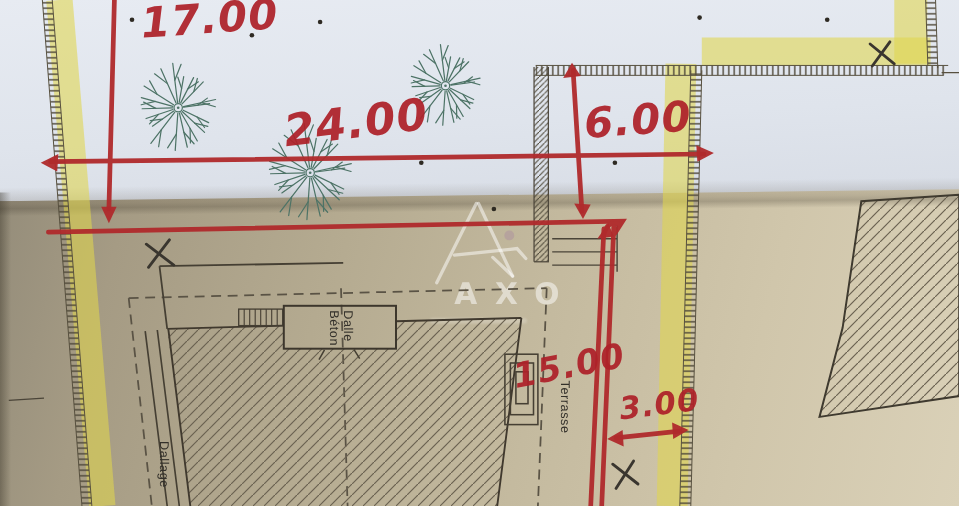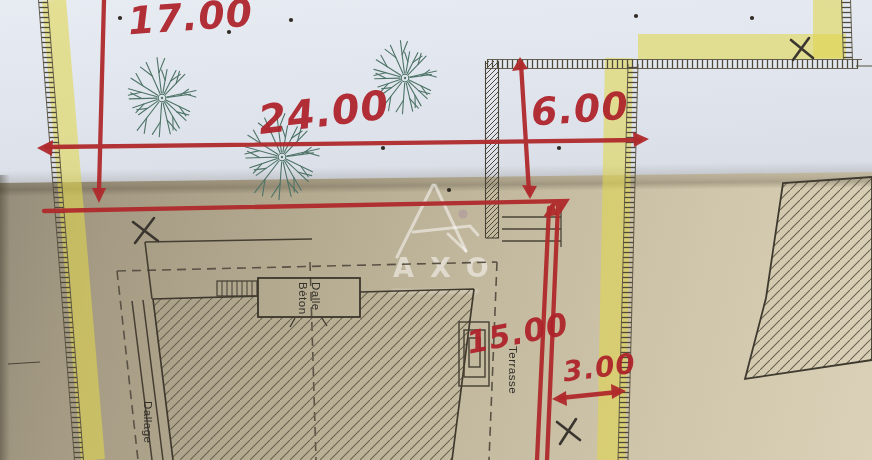--- a/index.html
+++ b/index.html
@@ -25,21 +25,21 @@
   svg.overlay{position:absolute;left:0;top:0;}
   .red-dim{
     position:absolute;font-family:"DejaVu Sans",sans-serif;font-style:italic;font-weight:700;
     color:#ae2129;opacity:.93;letter-spacing:1px;white-space:nowrap;line-height:1;
   }
   .plan-label{
     position:absolute;writing-mode:vertical-rl;color:#33302a;
     font-family:"Liberation Sans",sans-serif;letter-spacing:.5px;white-space:nowrap;line-height:13px;
   }
   .wm-letters{
-    position:absolute;left:393px;top:254px;font-family:"DejaVu Sans",sans-serif;
+    position:absolute;left:413px;top:254px;font-family:"DejaVu Sans",sans-serif;
     font-weight:700;font-size:27px;letter-spacing:16px;color:rgba(255,255,255,.5);line-height:1;
   }
   .wm-tagline{
     position:absolute;left:391px;top:289px;width:88px;height:5px;
     background:rgba(255,255,255,.22);border-radius:2px;filter:blur(1px);
   }
 </style>
 </head>
 <body>
 

